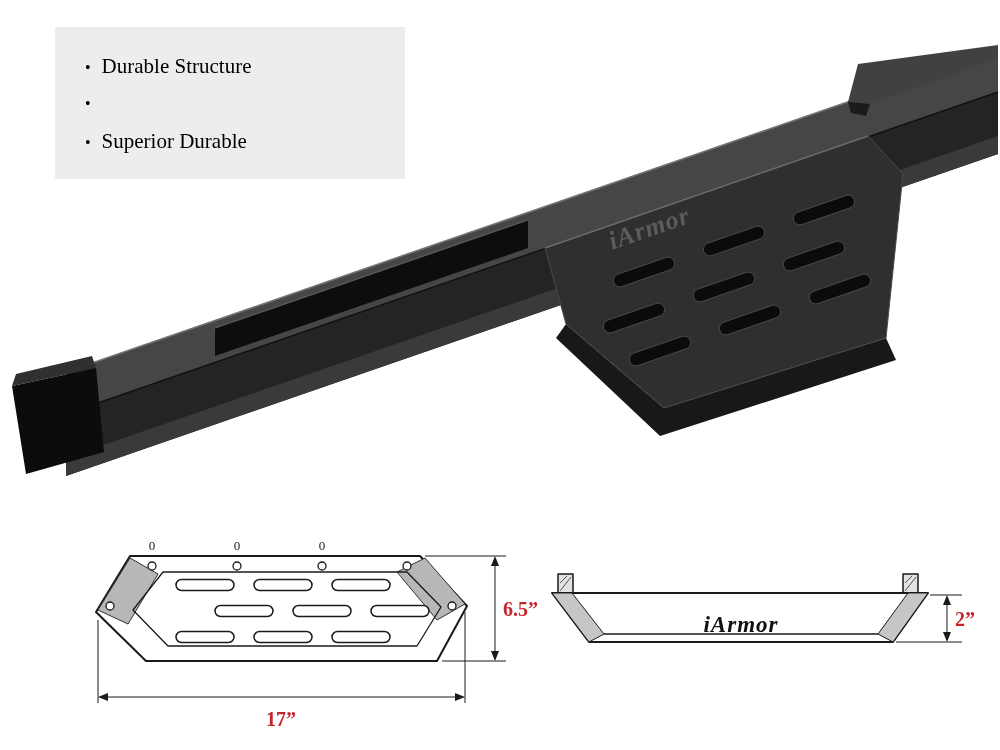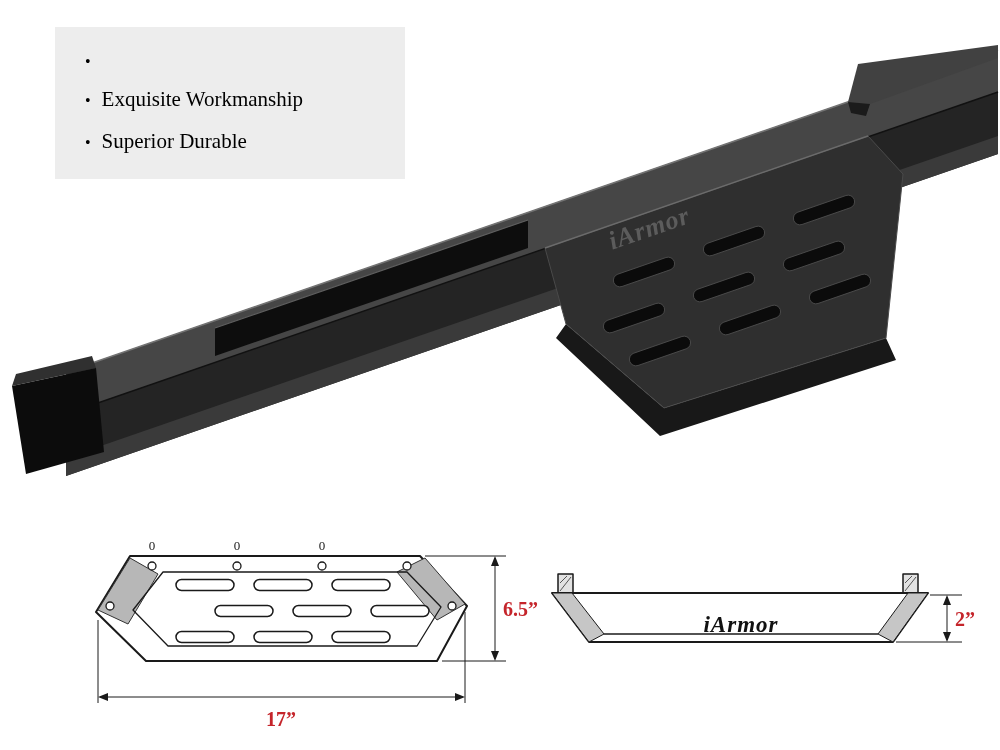--- a/index.html
+++ b/index.html
@@ -21,24 +21,24 @@
   svg text { font-family: "Liberation Serif", serif; }
 </style>
 </head>
 <body>
 
 <div class="canvas">
 
   <div class="feature-box">
     <div class="feature-item">
       <span class="bullet">•</span>
+      <span>Durable Structure</span>
     </div>
     <div class="feature-item">
       <span class="bullet">•</span>
-      <span>Exquisite Workmanship</span>
     </div>
     <div class="feature-item">
       <span class="bullet">•</span>
       <span>Superior Durable</span>
     </div>
   </div>
 
   <svg class="scene" width="1000" height="750" viewBox="0 0 1000 750">
 
     <g stroke-linejoin="round">

